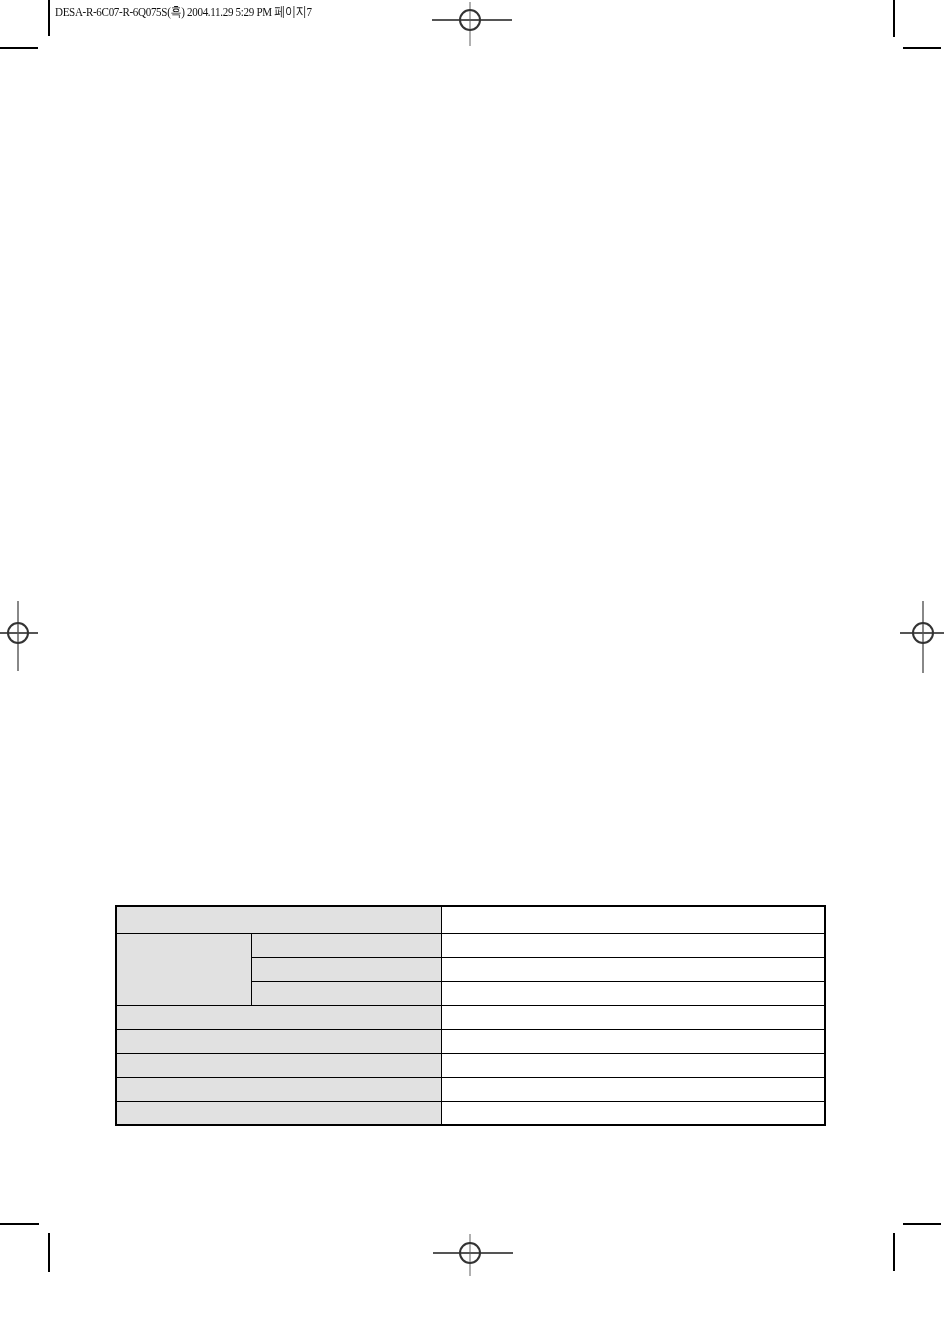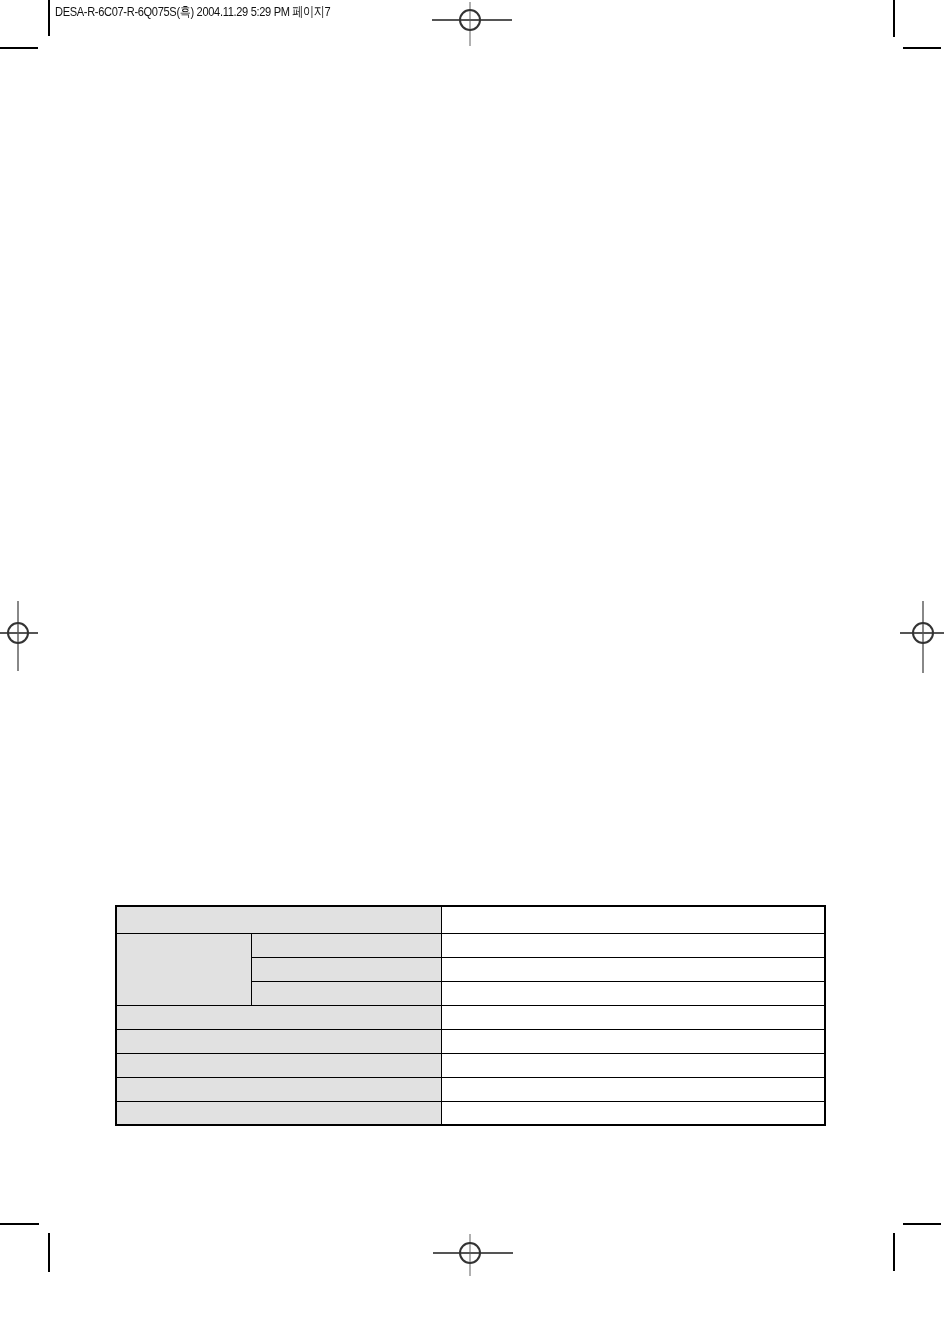--- a/index.html
+++ b/index.html
@@ -7,20 +7,21 @@
     padding: 0;
     background: #ffffff;
     font-family: "Liberation Sans", sans-serif;
   }
   .page {
     position: relative;
     width: 950px;
     height: 1344px;
     background: #ffffff;
     overflow: hidden;
+    font-family: Liberation Serif, serif;
   }
   
   .crop {
     position: absolute;
     background: #000;
   }
   .crop.v { width: 2px; }
   .crop.h { height: 2px; }
   
   .reg-line-v {

